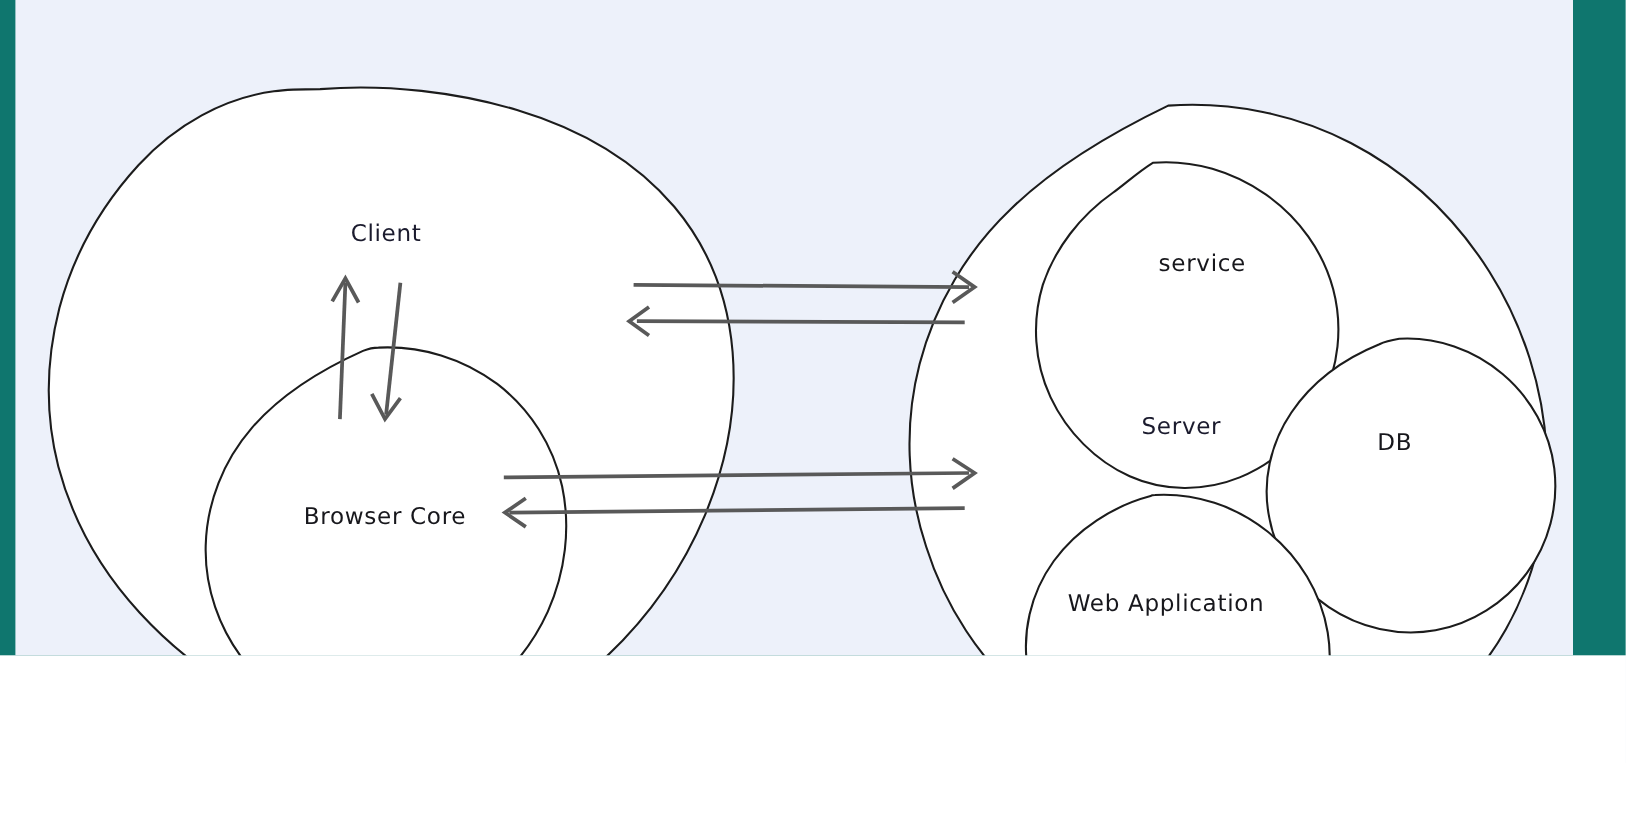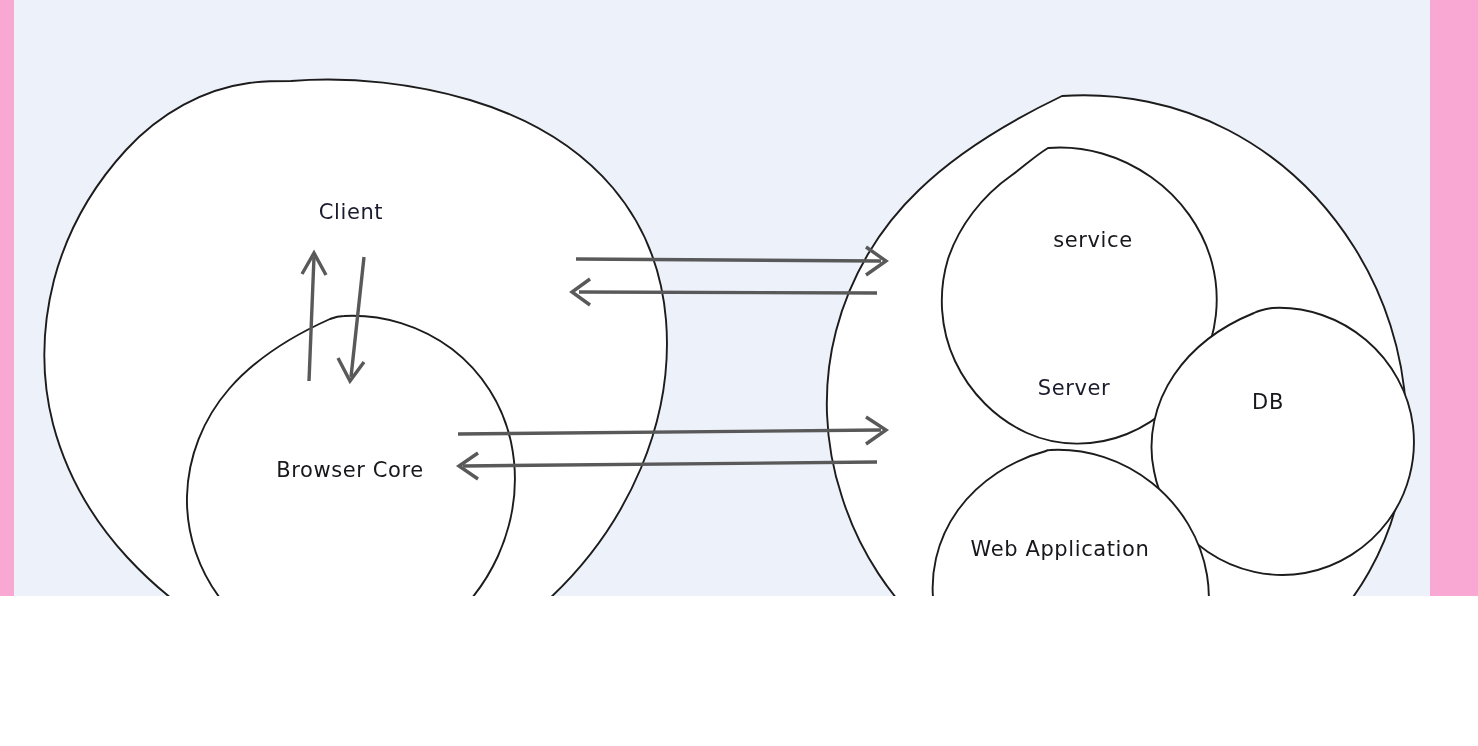--- a/index.html
+++ b/index.html
@@ -6,21 +6,21 @@
   html, body {
     margin: 0;
     padding: 0;
     background: #ffffff;
     font-family: "Liberation Sans", sans-serif;
   }
   #canvas {
     position: relative;
     width: 1478px;
     height: 596px;
-    background: #f9a8d4;
+    background: #0f766e;
     overflow: hidden;
   }
   #diagram-surface {
     position: absolute;
     left: 14px;
     top: 0px;
     width: 1416px;
     height: 736px;
     background: #edf1fa;
   }

